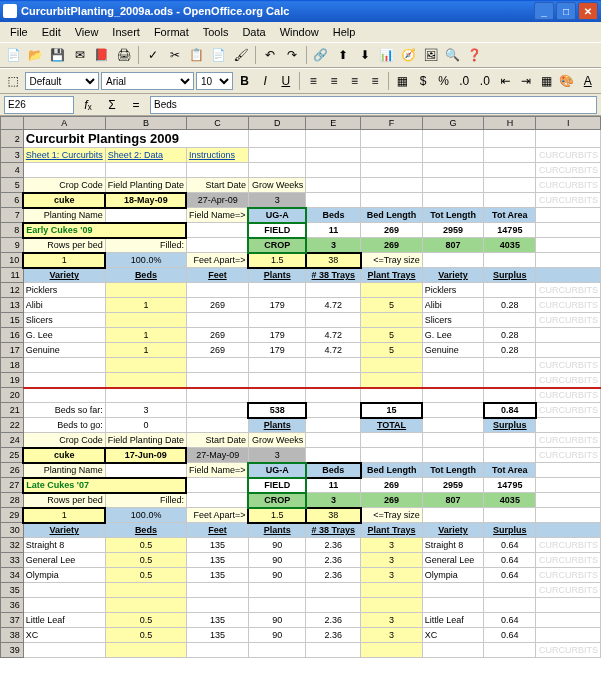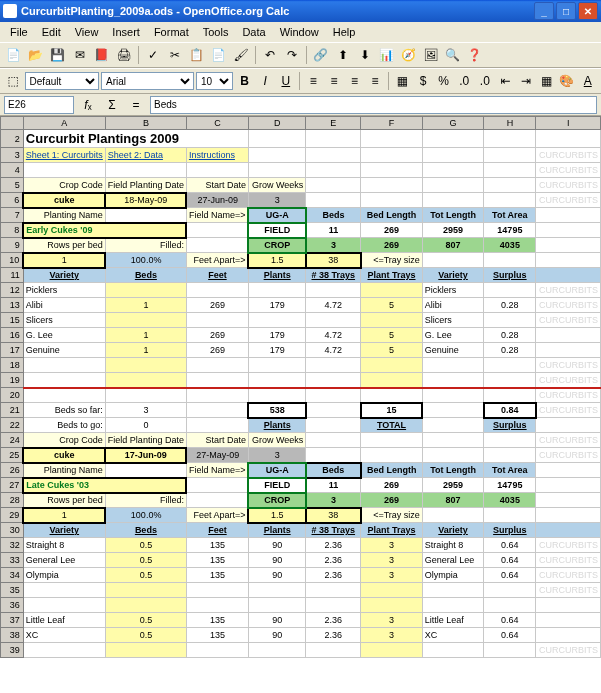--- a/index.html
+++ b/index.html
@@ -188,22 +188,22 @@
           <td class="hdr-cell">Grow Weeks</td>
           <td></td>
           <td></td>
           <td></td>
           <td></td>
           <td class="watermark">CURCURBITS</td>
         </tr>
 <tr>
           <th class="rowhead">6</th>
           <td class="yellow center thick" style="font-weight:bold">cuke</td>
-          <td class="yellow center thick" style="font-weight:normal">18-May-09</td>
-          <td class="dark-gray center">27-Jun-09</td>
+          <td class="yellow center thick" style="font-weight:bold">18-May-09</td>
+          <td class="dark-gray center">27-Apr-09</td>
           <td class="dark-gray center">3</td>
           <td></td>
           <td></td>
           <td></td>
           <td></td>
           <td class="watermark">CURCURBITS</td>
         </tr>
 <tr>
           <th class="rowhead">7</th>
           <td class="hdr-cell">Planting Name</td>
@@ -414,21 +414,21 @@
           <td class="hdr-cell">Field Name=&gt;</td>
           <td class="lblue center" style="font-weight:bold;border:2px solid #057b1f">UG-A</td>
           <td class="lblue center thick" style="font-weight:bold">Beds</td>
           <td class="lblue center" style="font-weight:bold">Bed Length</td>
           <td class="lblue center" style="font-weight:bold">Tot Length</td>
           <td class="lblue center" style="font-weight:bold">Tot Area</td>
           <td></td>
         </tr>
 <tr>
           <th class="rowhead">27</th>
-          <td colspan="2" class="yellow thick green-bold">Late Cukes '03</td>
+          <td colspan="2" class="yellow thick green-bold">Late Cukes '07</td>
           <td></td>
           <td class="center" style="border:2px solid #057b1f;font-weight:bold">FIELD</td>
           <td class="center" style="font-weight:bold">11</td>
           <td class="center" style="font-weight:bold">269</td>
           <td class="center" style="font-weight:bold">2959</td>
           <td class="center" style="font-weight:bold">14795</td>
           <td></td>
         </tr>
 <tr>
           <th class="rowhead">28</th>

